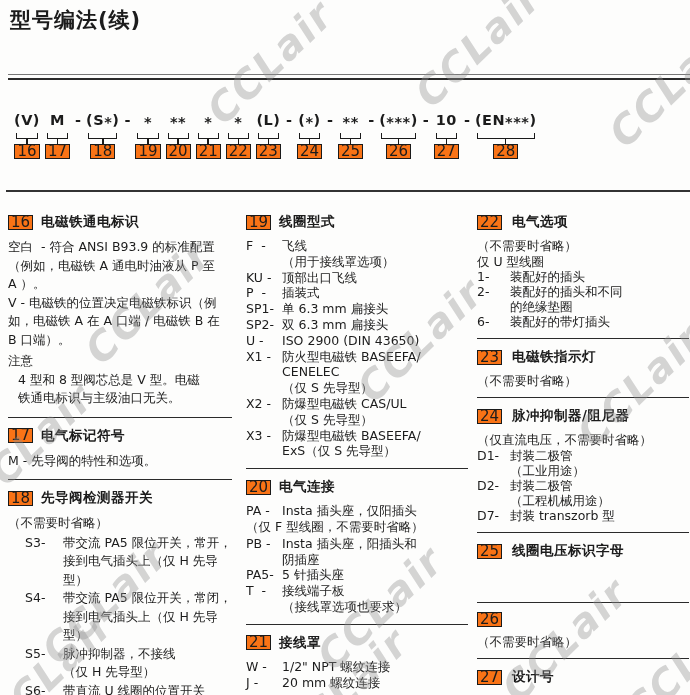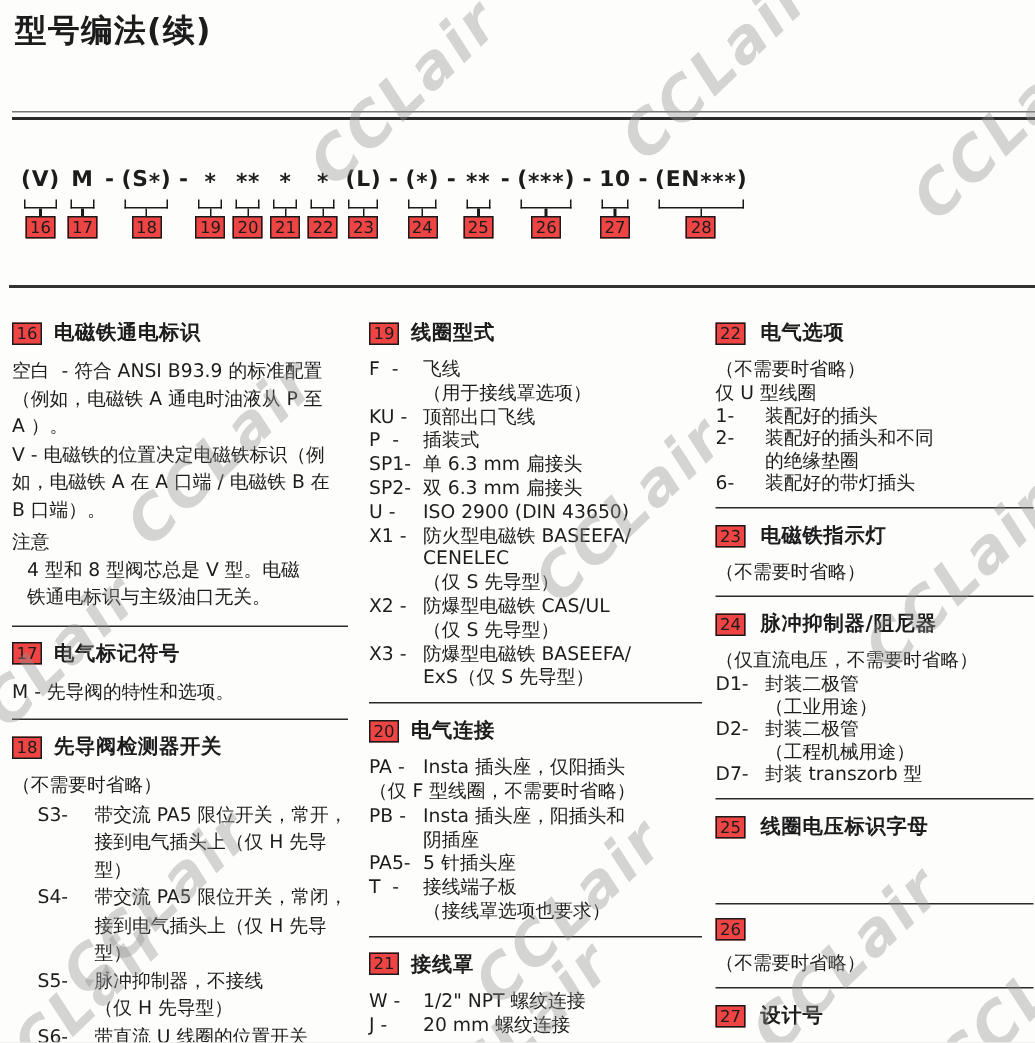--- a/index.html
+++ b/index.html
@@ -52,23 +52,23 @@
   .ast{display:inline-block;transform:translateY(2px);}
   .sep{font-size:14.5px;font-weight:bold;line-height:18px;}
   .bracket{
     width:calc(100% - 6px);min-width:9px;height:5px;
     border:1.5px solid #1a1a1a;border-top:none;
     margin-top:4px;
   }
   .stem{width:1.5px;height:5px;background:#1a1a1a;}
   .numbox{
     border:1.5px solid #1a1a1a;
-    font-size:11px;line-height:11px;
+    font-size:15px;line-height:11px;
     padding:1px 2px;min-width:13px;text-align:left;
-    background:#ef4444;
+    background:#f97316;
   }
   
   .col{position:absolute;top:213px;z-index:2;}
   #col1{left:8px;width:224px;}
   #col2{left:246px;width:222px;}
   #col3{left:477px;width:212px;}
   .sec-h{display:flex;align-items:center;gap:8px;margin-bottom:7px;}
   .sec-h .numbox{flex:0 0 auto;}
   .sec-title{font-size:13.5px;font-weight:bold;letter-spacing:0.5px;}
   .hr{border-top:1.5px solid #2a2a2a;margin:9px 0 9px 0;}

